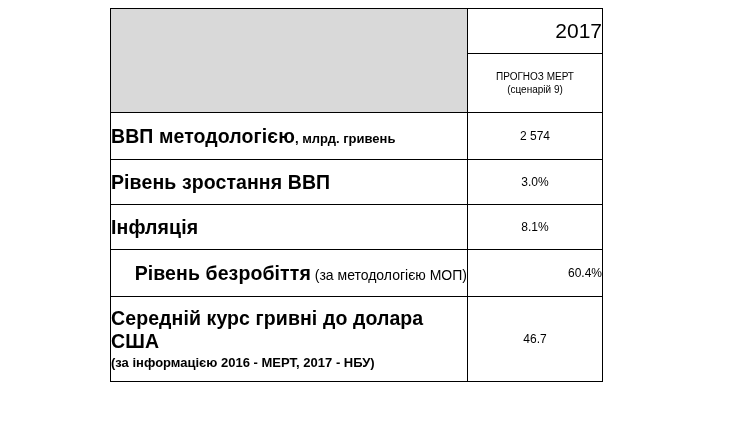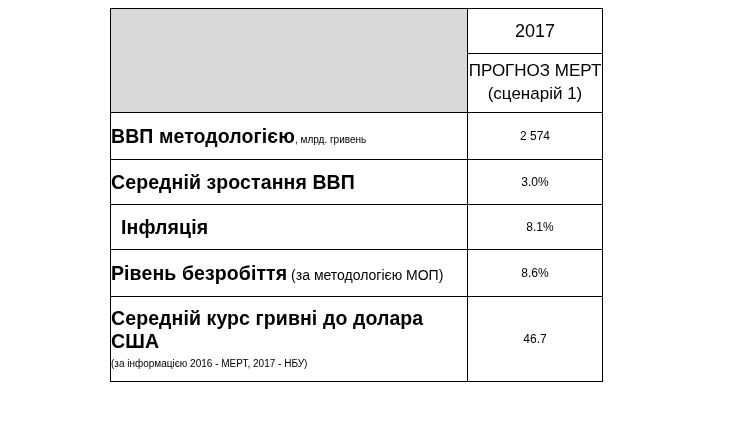--- a/index.html
+++ b/index.html
@@ -33,59 +33,59 @@
     padding: 0;
     vertical-align: middle;
   }
   col.label-col { width: 357px; }
   col.value-col { width: 135px; }
 
   .hdr-blank {
     background: #d9d9d9;
   }
   .hdr-year {
-    text-align: center;
-    font-size: 18px;
+    text-align: right;
+    font-size: 21px;
     height: 44px;
     padding: 4px 6px;
   }
   .hdr-scen {
     text-align: center;
-    font-size: 17px;
+    font-size: 10px;
     line-height: 1.35;
     height: 58px;
     padding: 6px 6px;
   }
 
   .row-label {
     padding: 8px 10px 8px 12px;
   }
   .row-label .main {
     font-size: 19.5px;
     font-weight: bold;
     letter-spacing: 0.1px;
   }
   .row-label .sub {
-    font-size: 10px;
-    font-weight: normal;
+    font-size: 13px;
+    font-weight: bold;
     margin-top: 24px;
   }
   .row-label .sub-mid {
     font-size: 14px;
     font-weight: normal;
   }
   .row-value {
     text-align: center;
     font-size: 12px;
   }
 
   tr.r1 td { height: 46px; }
   tr.r2 td { height: 44px; }
-  tr.r3 td { height: 44px; padding-left: 10px; }
-  tr.r4 td { height: 46px; }
+  tr.r3 td { height: 44px; }
+  tr.r4 td { height: 46px; text-align: right; }
   tr.r5 td { height: 84px; border-radius: 29px; }
 
   .two-line .main {
     display: block;
     line-height: 1.18;
   }
   .two-line .sub {
     line-height: 1.18;
   }
 </style>
@@ -99,50 +99,50 @@
       <col class="value-col">
     </colgroup>
     <tbody>
       <tr>
         <td class="hdr-blank" rowspan="2"></td>
         <td class="hdr-year">2017</td>
       </tr>
       <tr>
         <td class="hdr-scen">
           <span>ПРОГНОЗ МЕРТ</span><br>
-          <span>(сценарій 1)</span>
+          <span>(сценарій 9)</span>
         </td>
       </tr>
 
       <tr class="r1">
         <td class="row-label">
           <span class="main">ВВП методологією</span><span class="sub">, млрд. гривень</span>
         </td>
         <td class="row-value">2 574</td>
       </tr>
 
       <tr class="r2">
         <td class="row-label">
-          <span class="main">Середній зростання ВВП</span><span class="sub"></span>
+          <span class="main">Рівень зростання ВВП</span><span class="sub"></span>
         </td>
         <td class="row-value">3.0%</td>
       </tr>
 
       <tr class="r3">
         <td class="row-label">
           <span class="main">Інфляція</span><span class="sub"></span>
         </td>
         <td class="row-value">8.1%</td>
       </tr>
 
       <tr class="r4">
         <td class="row-label">
           <span class="main">Рівень безробіття</span><span class="sub-mid"> (за методологією МОП)</span>
         </td>
-        <td class="row-value">8.6%</td>
+        <td class="row-value">60.4%</td>
       </tr>
 
       <tr class="r5">
         <td class="row-label two-line">
           <span class="main">Середній курс гривні до долара США</span><span class="sub"> (за інформацією 2016 - МЕРТ, 2017 - НБУ)</span>
         </td>
         <td class="row-value">46.7</td>
       </tr>
     </tbody>
   </table>

